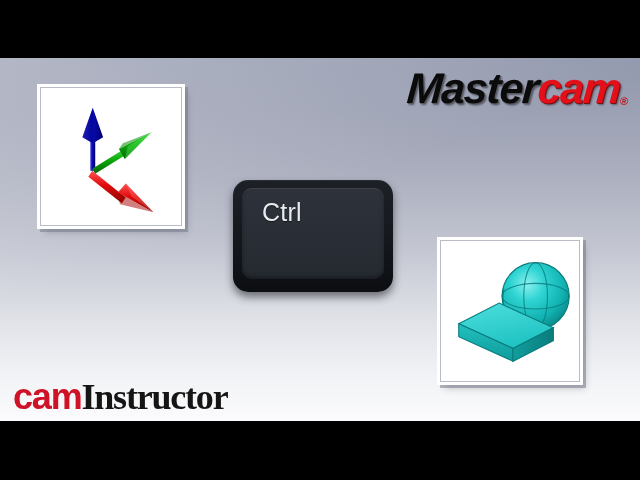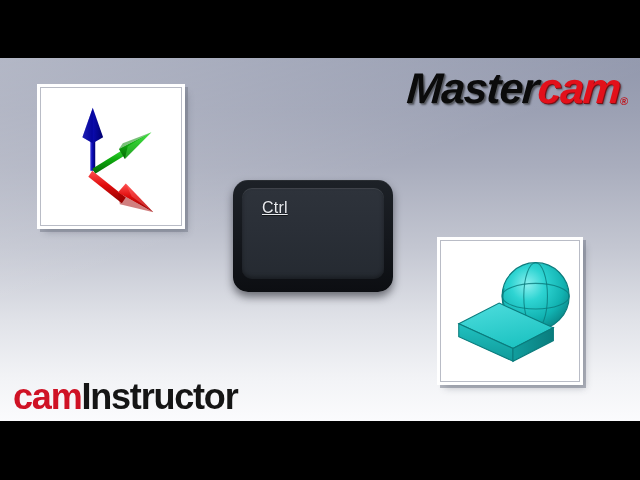--- a/index.html
+++ b/index.html
@@ -99,27 +99,26 @@
     background: linear-gradient(to bottom, #2e333b 0%, #2a2f37 45%, #252a31 100%);
     box-shadow:
       0 1px 0 rgba(255,255,255,0.09) inset,
       0 -2px 4px rgba(0,0,0,0.35) inset;
   }
   #ctrl-key .keylabel {
     position: absolute;
     left: 20px;
     top: 12px;
     color: #e8eaee;
-    font-size: 16px;
+    font-size: 25px;
     font-weight: 400;
     letter-spacing: 0.2px;
     line-height: 1;
     text-shadow: 0 1px 1px rgba(0,0,0,0.55);
     white-space: nowrap;
-    text-decoration: underline;
   }
 
   
   #mastercam-logo {
     position: absolute;
     right: 11px;
     top: 9px;
     display: flex;
     align-items: flex-end;
     font-style: italic;
@@ -157,21 +156,21 @@
     position: absolute;
     left: 13px;
     bottom: 6px;
     font-size: 36px;
     font-weight: bold;
     line-height: 1;
     letter-spacing: -1.2px;
     white-space: nowrap;
   }
   #caminstructor-logo .word-cam { color: #cf1225; }
-  #caminstructor-logo .word-instructor { color: #151515; }
+  #caminstructor-logo .word-instructor { color: #151515; font-family: Liberation Serif, serif; }
 </style>
 </head>
 <body>
 
 <div id="stage">
 
   <div class="letterbox top"></div>
 
   <div id="slide">
 

